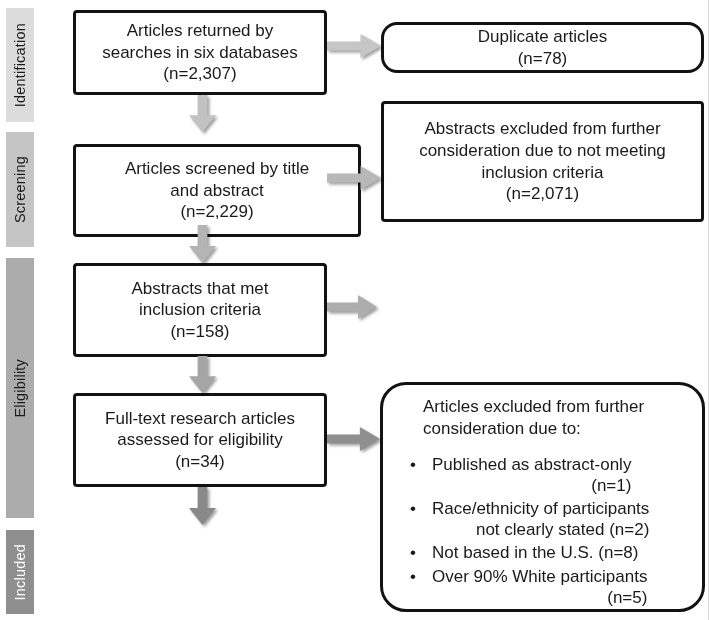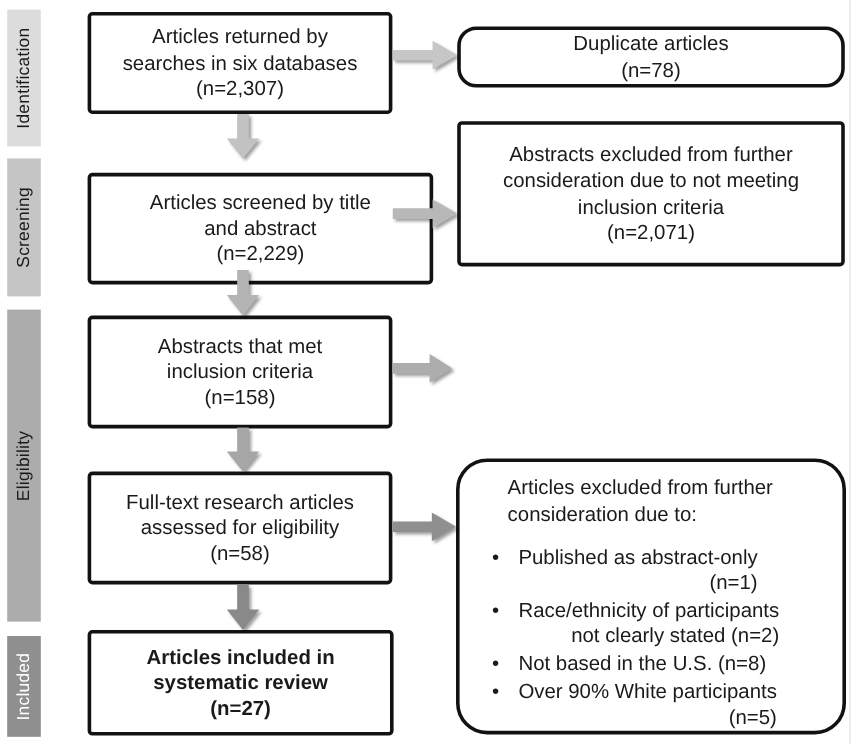--- a/index.html
+++ b/index.html
@@ -67,26 +67,21 @@
 (n=2,229)</span>
   </div>
   <div class="fbox" style="left:73px;top:263px;width:254px;height:94px;">
     <span class="btxt">Abstracts that met
 inclusion criteria
 (n=158)</span>
   </div>
   <div class="fbox" style="left:73px;top:393px;width:254px;height:94px;">
     <span class="btxt">Full-text research articles
 assessed for eligibility
-(n=58)</span>
-  </div>
-  <div class="fbox bold" style="left:73px;top:525px;width:255px;height:88px;">
-    <span class="btxt">Articles included in
-systematic review
-(n=27)</span>
+(n=34)</span>
   </div>
 
   <div class="fbox" style="left:381px;top:22px;width:323px;height:51px;border-radius:16px;">
     <span class="btxt">Duplicate articles
 (n=78)</span>
   </div>
   <div class="fbox" style="left:381px;top:101px;width:323px;height:121px;">
     <span class="btxt">Abstracts excluded from further
 consideration due to not meeting
 inclusion criteria

